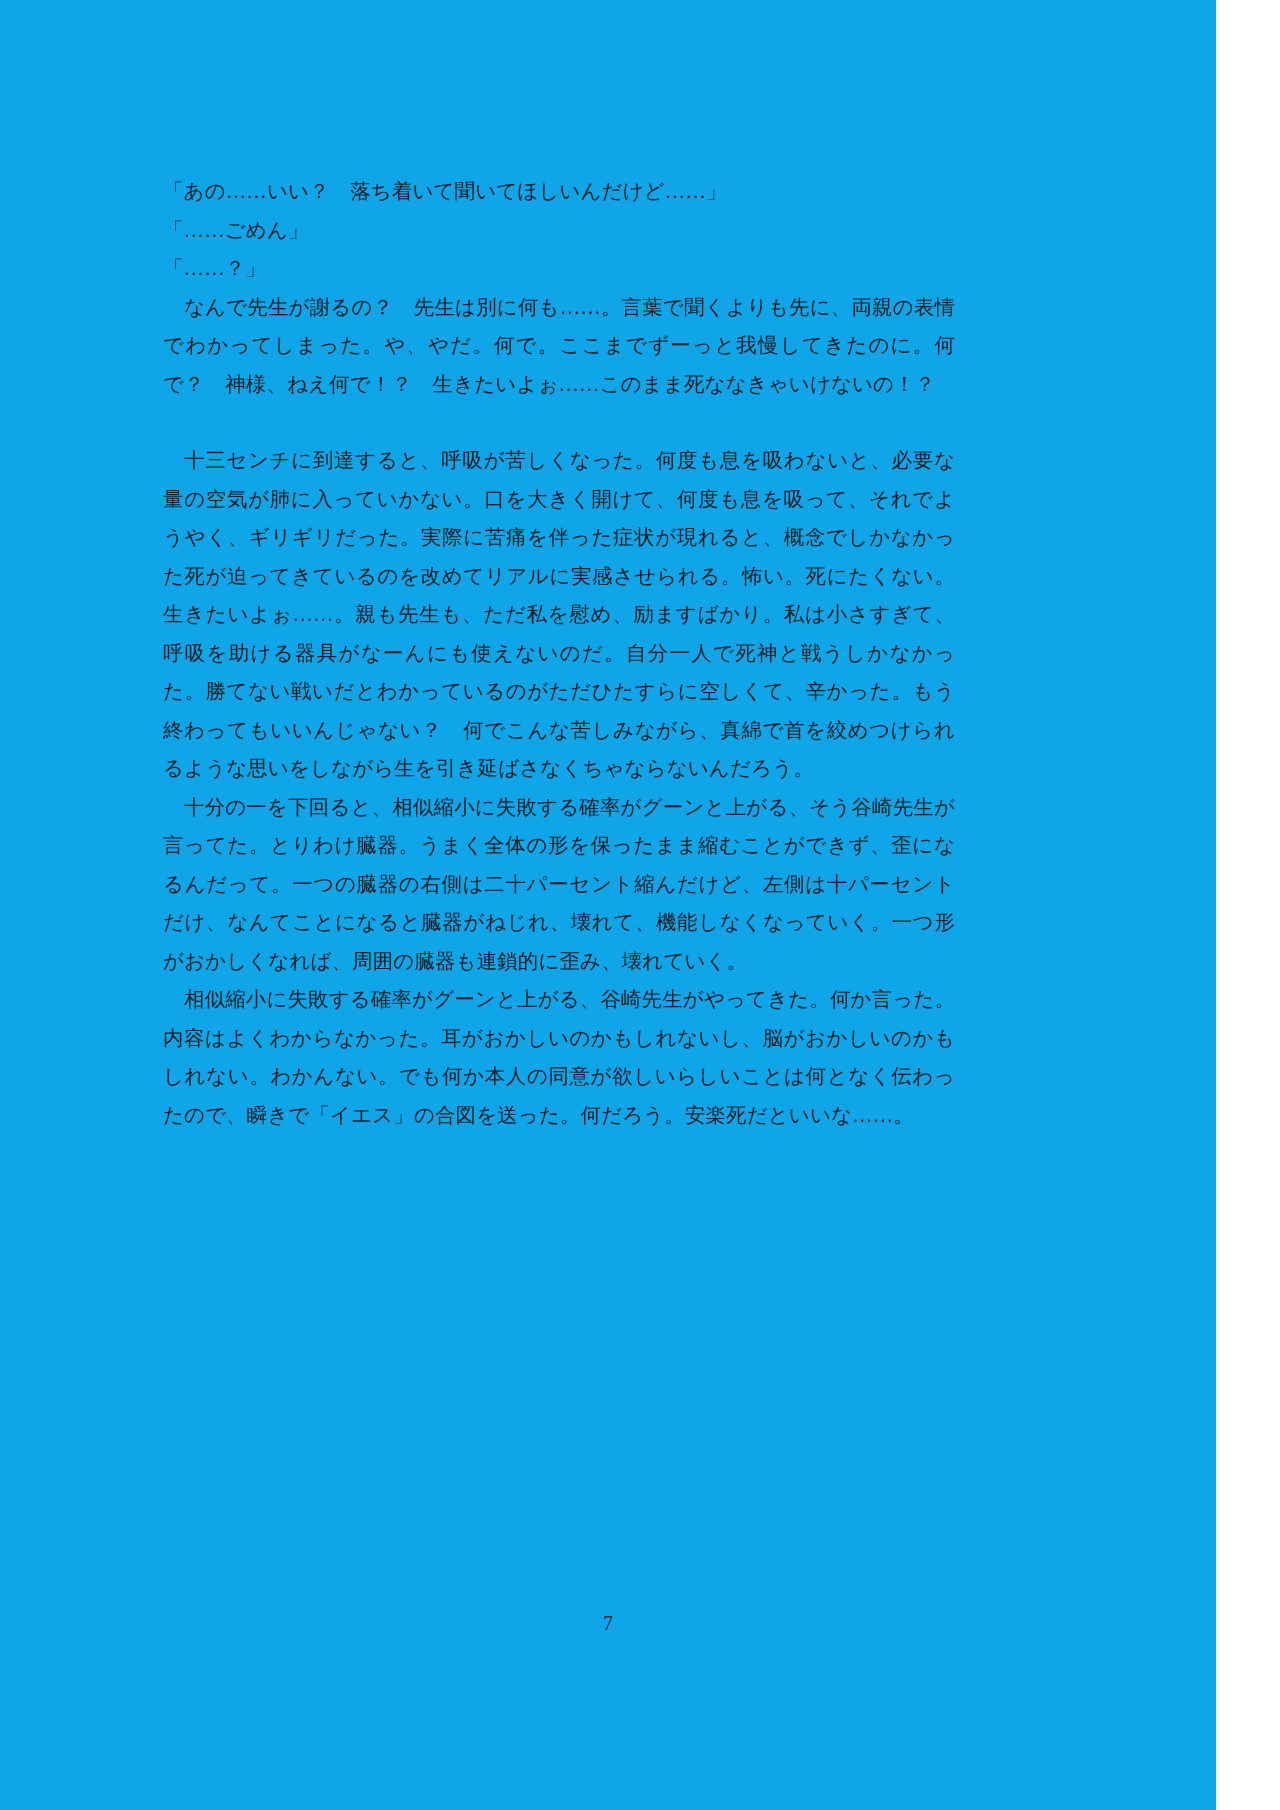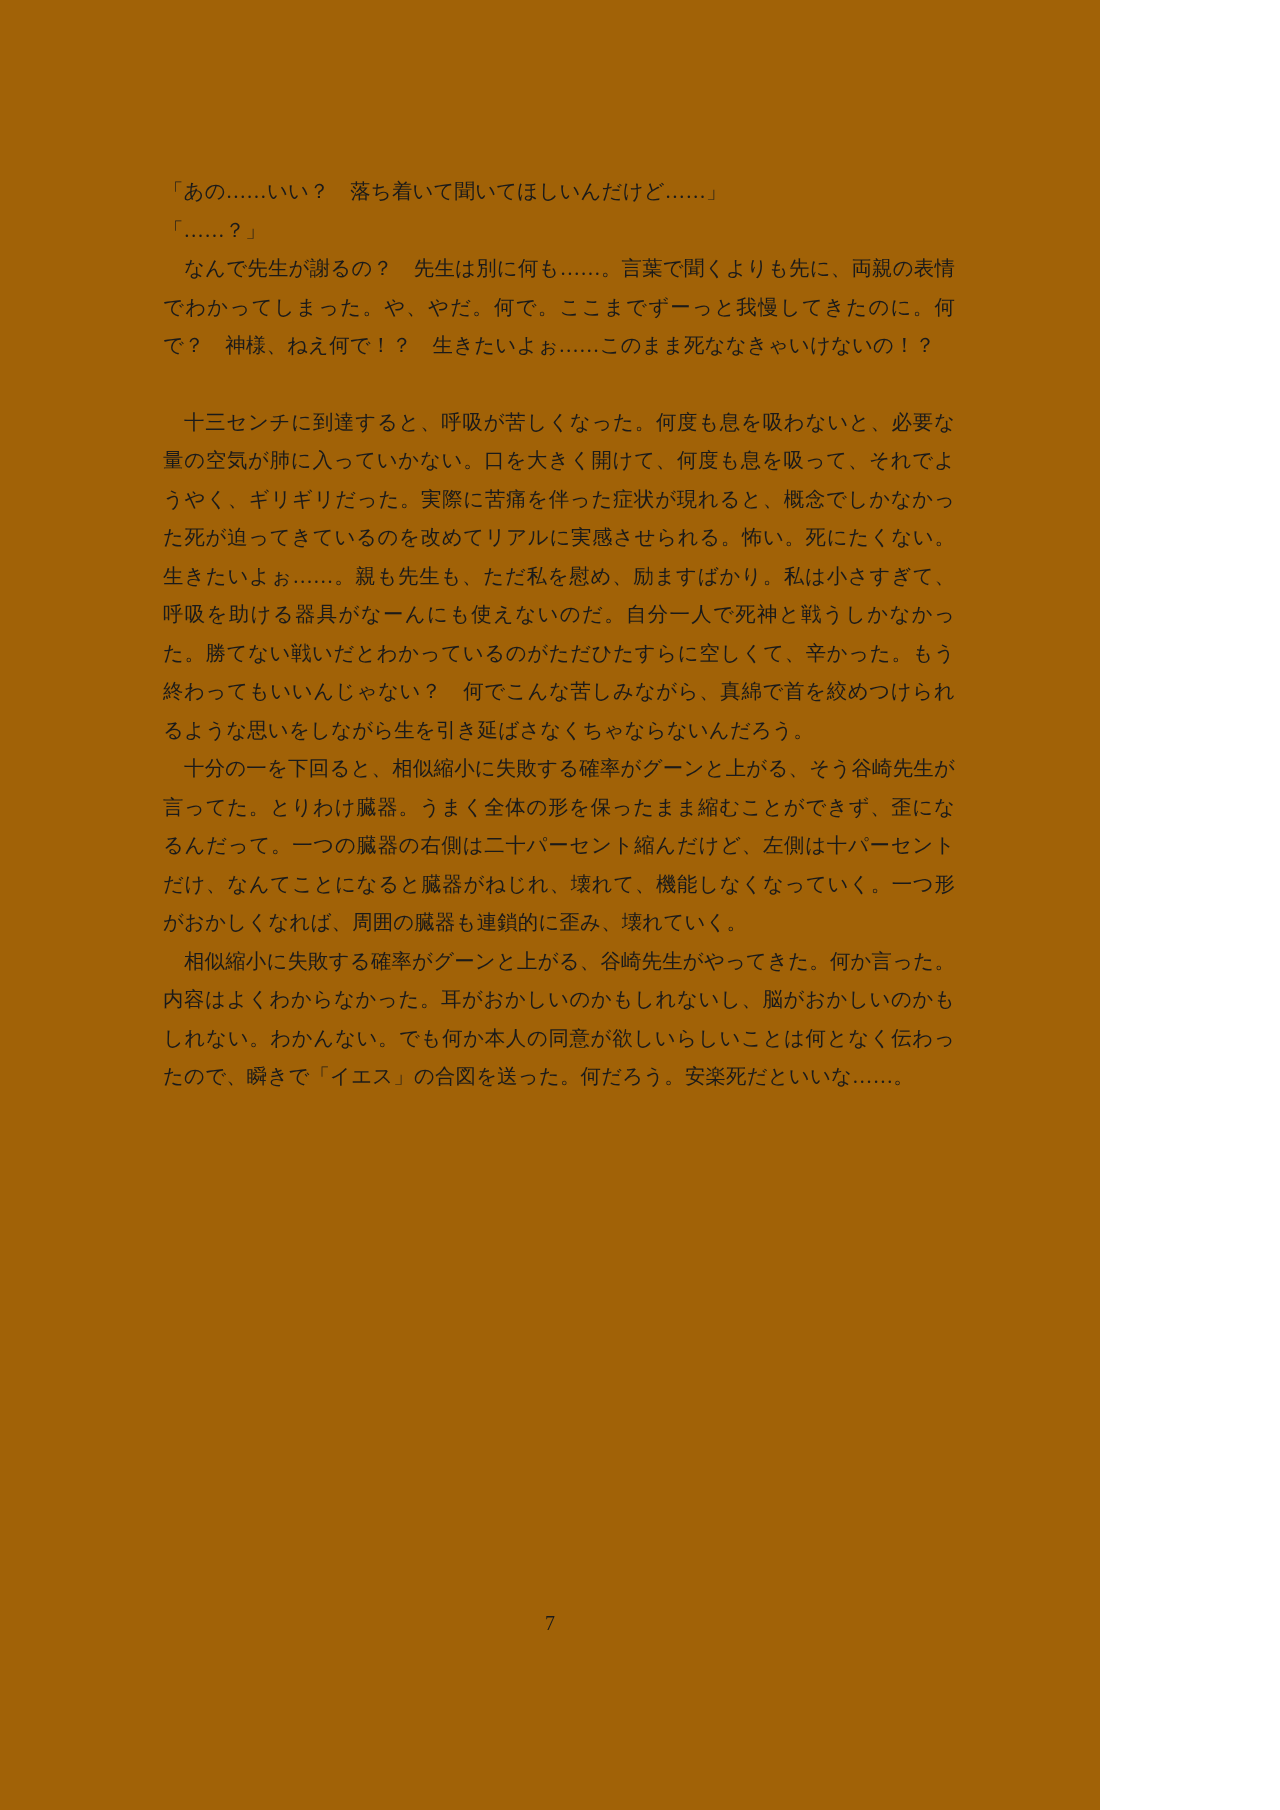--- a/index.html
+++ b/index.html
@@ -11,23 +11,23 @@
     width: 1280px;
     height: 1810px;
     position: relative;
     font-family: "Liberation Serif", "DejaVu Serif", serif;
     color: #1a1a1a;
   }
   .page {
     position: absolute;
     top: 0;
     left: 0;
-    width: 1100px;
+    width: 1216px;
     height: 1810px;
-    background: #a16207;
+    background: #0ea5e9;
     box-sizing: border-box;
   }
   .text-column {
     position: absolute;
     left: 163px;
     top: 172px;
     width: 792px;
   }
   .para {
     font-size: 20.4px;
@@ -55,20 +55,21 @@
     color: #1a1a1a;
   }
 </style>
 </head>
 <body>
 
 <div class="page">
   <div class="text-column">
 
     <p class="para">「あの……いい？　落ち着いて聞いてほしいんだけど……」</p>
+    <p class="para">「……ごめん」</p>
     <p class="para">「……？」</p>
     <p class="para indent">なんで先生が謝るの？　先生は別に何も……。言葉で聞くよりも先に、両親の表情でわかってしまった。や、やだ。何で。ここまでずーっと我慢してきたのに。何で？　神様、ねえ何で！？　生きたいよぉ……このまま死ななきゃいけないの！？</p>
 
     <div class="gap"></div>
 
     <p class="para indent">十三センチに到達すると、呼吸が苦しくなった。何度も息を吸わないと、必要な量の空気が肺に入っていかない。口を大きく開けて、何度も息を吸って、それでようやく、ギリギリだった。実際に苦痛を伴った症状が現れると、概念でしかなかった死が迫ってきているのを改めてリアルに実感させられる。怖い。死にたくない。生きたいよぉ……。親も先生も、ただ私を慰め、励ますばかり。私は小さすぎて、呼吸を助ける器具がなーんにも使えないのだ。自分一人で死神と戦うしかなかった。勝てない戦いだとわかっているのがただひたすらに空しくて、辛かった。もう終わってもいいんじゃない？　何でこんな苦しみながら、真綿で首を絞めつけられるような思いをしながら生を引き延ばさなくちゃならないんだろう。</p>
     <p class="para indent">十分の一を下回ると、相似縮小に失敗する確率がグーンと上がる、そう谷崎先生が言ってた。とりわけ臓器。うまく全体の形を保ったまま縮むことができず、歪になるんだって。一つの臓器の右側は二十パーセント縮んだけど、左側は十パーセントだけ、なんてことになると臓器がねじれ、壊れて、機能しなくなっていく。一つ形がおかしくなれば、周囲の臓器も連鎖的に歪み、壊れていく。</p>
     <p class="para indent">相似縮小に失敗する確率がグーンと上がる、谷崎先生がやってきた。何か言った。内容はよくわからなかった。耳がおかしいのかもしれないし、脳がおかしいのかもしれない。わかんない。でも何か本人の同意が欲しいらしいことは何となく伝わったので、瞬きで「イエス」の合図を送った。何だろう。安楽死だといいな……。</p>
 
     <div class="gap"></div>

